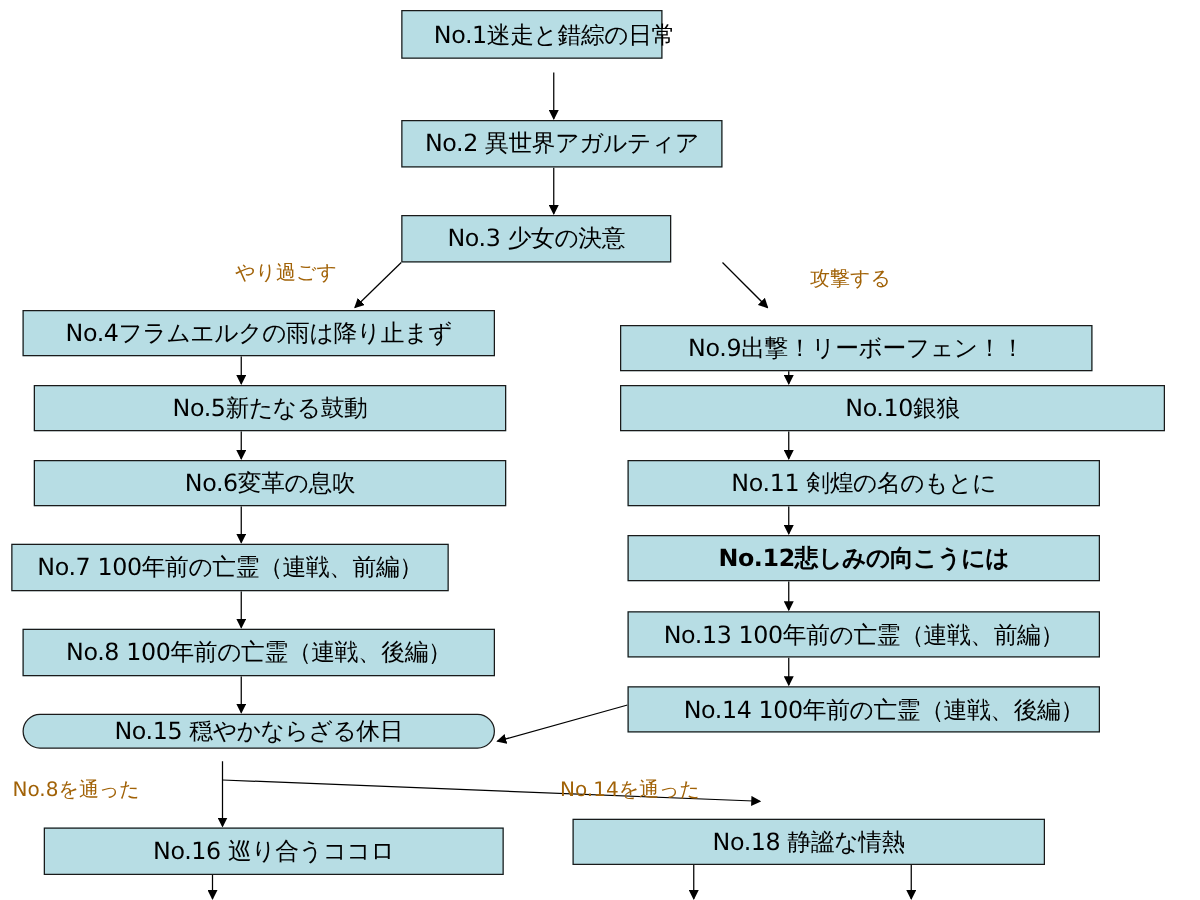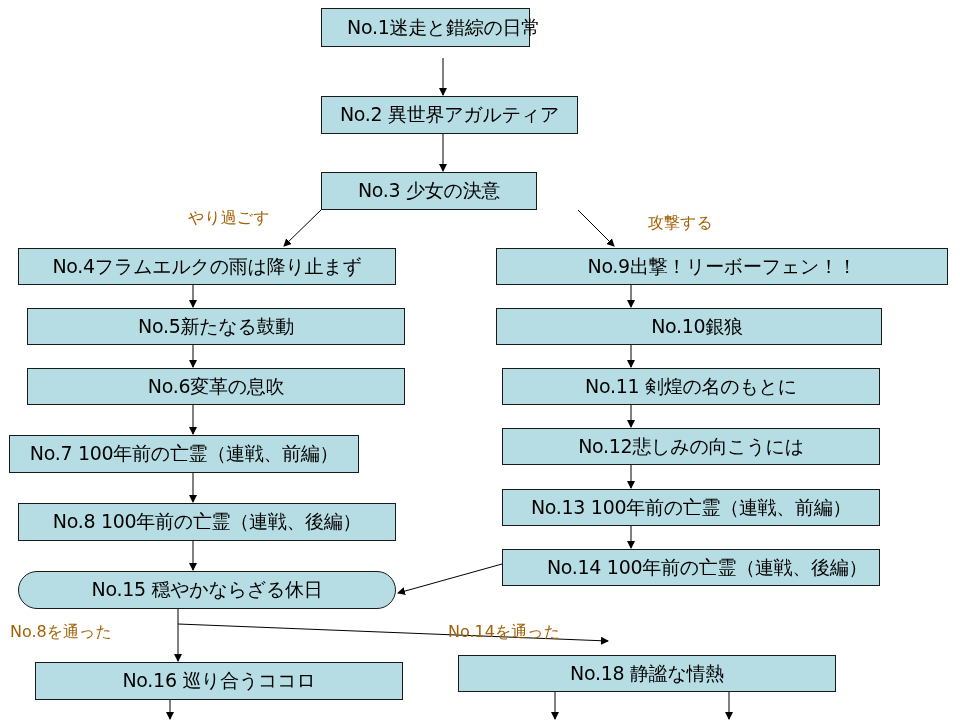--- a/index.html
+++ b/index.html
@@ -49,27 +49,27 @@
 
 <div class="node" style="left:321px;top:8px;width:209px;height:39px;padding-left:36px;">No.1迷走と錯綜の日常</div>
 <div class="node" style="left:321px;top:96px;width:257px;height:38px;">No.2 異世界アガルティア</div>
 <div class="node" style="left:321px;top:172px;width:216px;height:38px;">No.3 少女の決意</div>
 
 <div class="node" style="left:18px;top:248px;width:378px;height:37px;">No.4フラムエルクの雨は降り止まず</div>
 <div class="node" style="left:27px;top:308px;width:378px;height:37px;">No.5新たなる鼓動</div>
 <div class="node" style="left:27px;top:368px;width:378px;height:37px;">No.6変革の息吹</div>
 <div class="node" style="left:9px;top:435px;width:350px;height:38px;">No.7 100年前の亡霊（連戦、前編）</div>
 <div class="node" style="left:18px;top:503px;width:378px;height:38px;">No.8 100年前の亡霊（連戦、後編）</div>
-<div class="node" style="left:18px;top:571px;width:378px;height:38px;border-radius:19px;">No.15 穏やかならざる休日</div>
+<div class="node" style="left:18px;top:571px;width:378px;height:28px;border-radius:19px;">No.15 穏やかならざる休日</div>
 <div class="node" style="left:35px;top:662px;width:368px;height:38px;">No.16 巡り合うココロ</div>
 
-<div class="node" style="left:496px;top:248px;width:452px;height:37px;">No.9出撃！リーボーフェン！！</div>
-<div class="node" style="left:496px;top:308px;width:386px;height:37px;padding-left:16px;">No.10銀狼</div>
+<div class="node" style="left:496px;top:260px;width:378px;height:37px;">No.9出撃！リーボーフェン！！</div>
+<div class="node" style="left:496px;top:308px;width:436px;height:37px;padding-left:16px;">No.10銀狼</div>
 <div class="node" style="left:502px;top:368px;width:378px;height:37px;">No.11 剣煌の名のもとに</div>
-<div class="node" style="left:502px;top:428px;width:378px;height:37px;">No.12悲しみの向こうには</div>
+<div class="node" style="left:502px;top:428px;width:378px;height:37px;font-weight:bold;">No.12悲しみの向こうには</div>
 <div class="node" style="left:502px;top:489px;width:378px;height:37px;">No.13 100年前の亡霊（連戦、前編）</div>
 <div class="node" style="left:502px;top:549px;width:378px;height:37px;padding-left:32px;">No.14 100年前の亡霊（連戦、後編）</div>
 <div class="node" style="left:458px;top:655px;width:378px;height:37px;">No.18 静謐な情熱</div>
 
 <div class="label" style="left:188px;top:208px;">やり過ごす</div>
 <div class="label" style="left:648px;top:213px;">攻撃する</div>
 <div class="label" style="left:10px;top:622px;">No.8を通った</div>
 <div class="label" style="left:448px;top:622px;">No.14を通った</div>
 
 </body></html>

